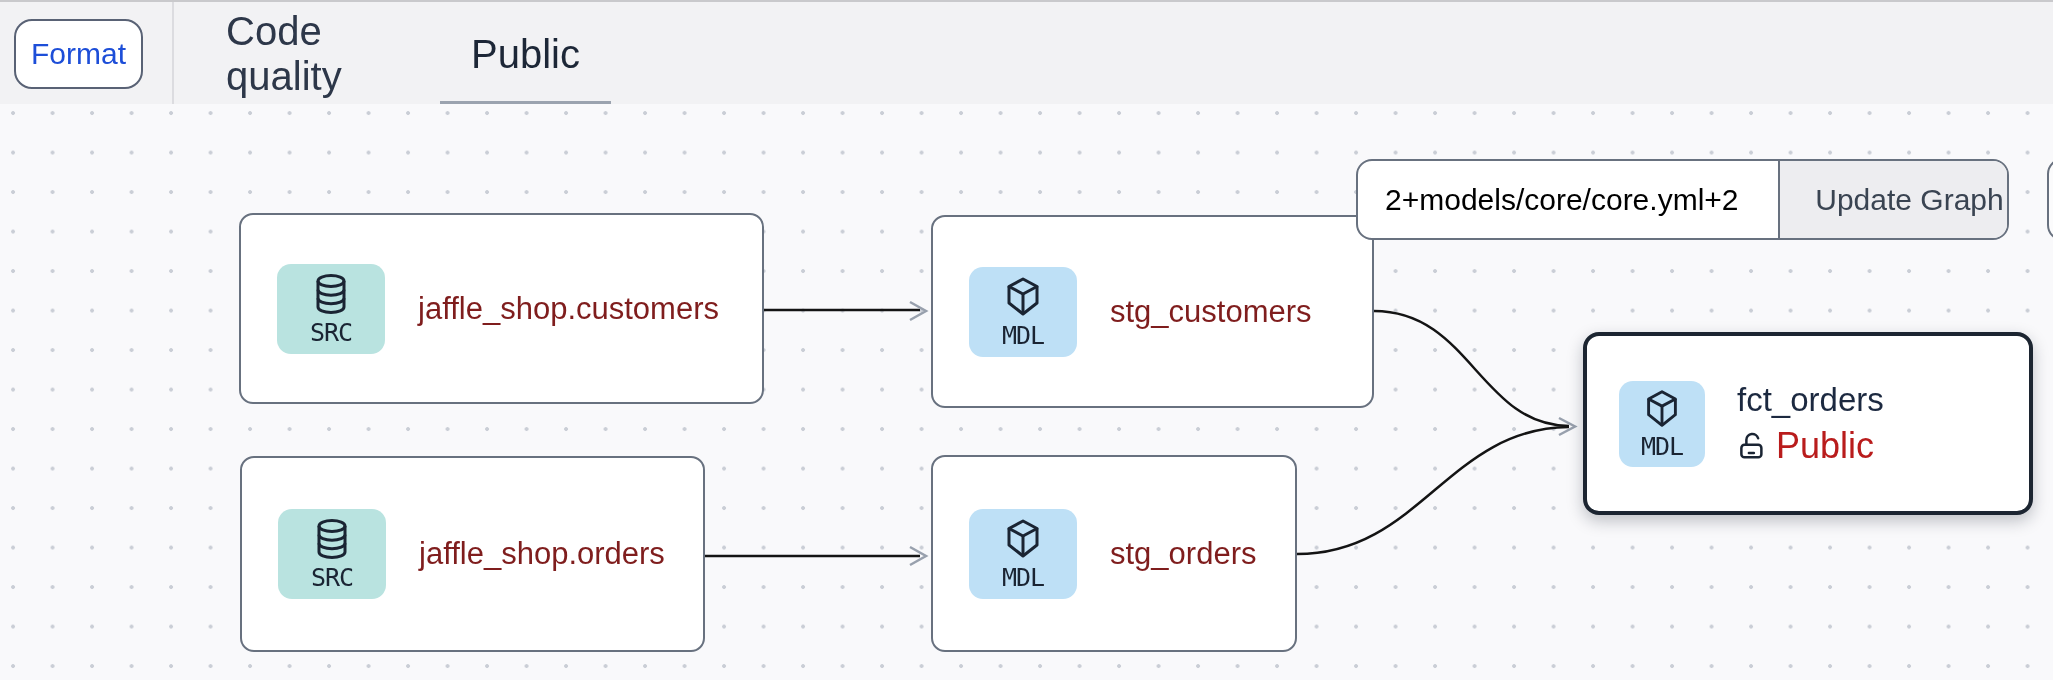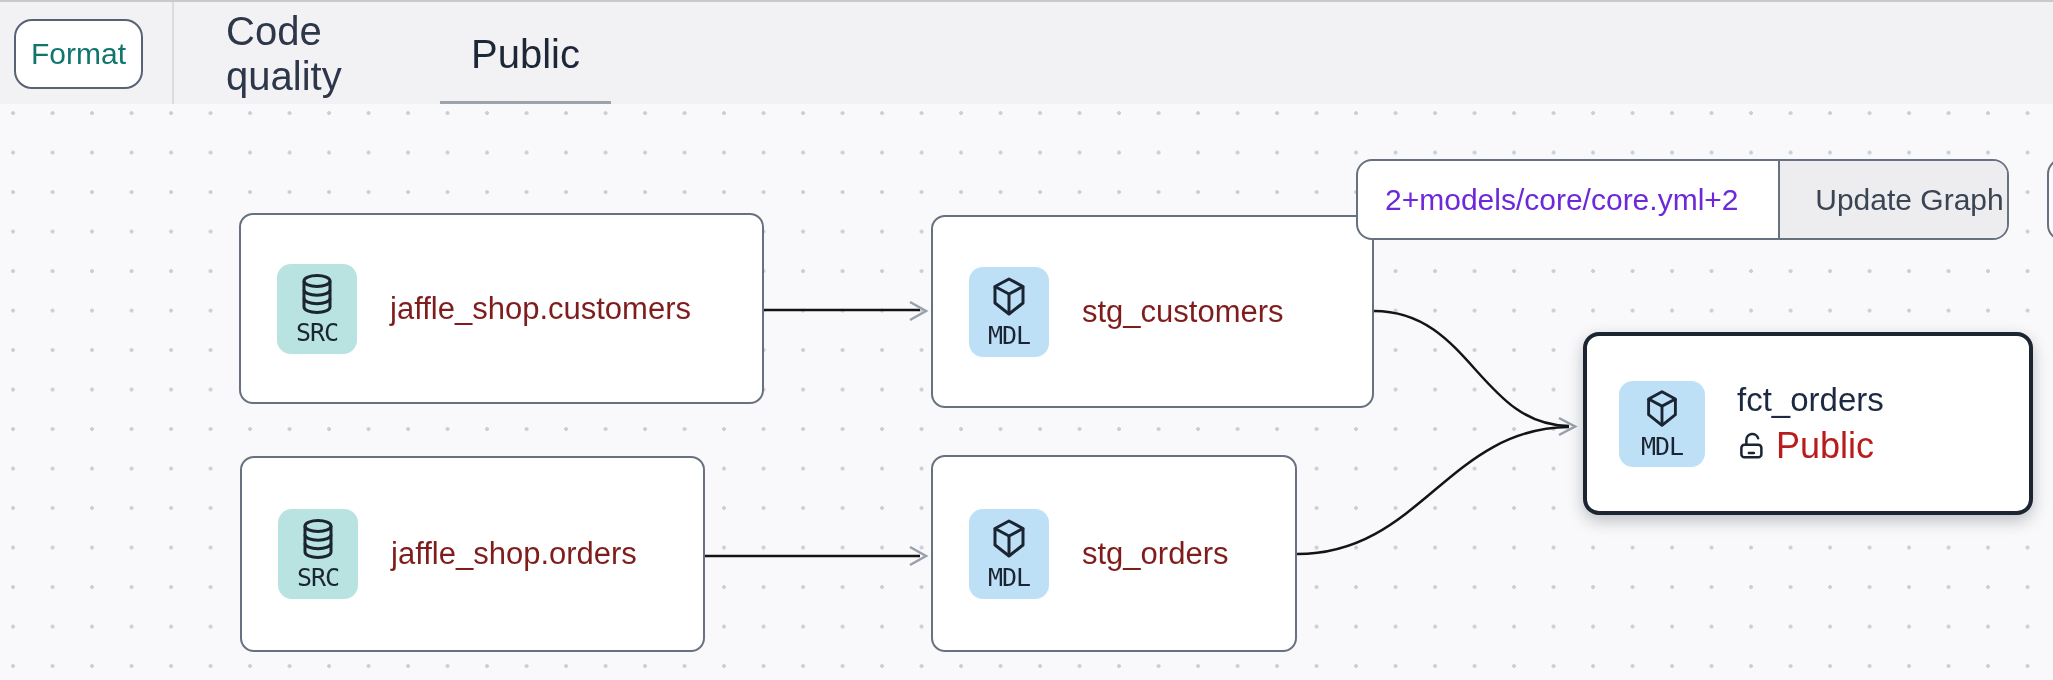--- a/index.html
+++ b/index.html
@@ -15,21 +15,21 @@
   .topbar {
     position: absolute; left: 0; top: 0; width: 2053px; height: 104px;
     background: #f2f2f4;
     border-top: 2px solid #c9c9cc;
   }
   .format-btn {
     position: absolute; left: 14px; top: 17px; width: 129px; height: 70px;
     background: #ffffff;
     border: 2px solid #596275;
     border-radius: 18px;
-    font-size: 30px; color: #0f766e;
+    font-size: 30px; color: #1d4ed8;
     display: flex; align-items: center; justify-content: center;
     cursor: pointer;
   }
   .topbar-divider {
     position: absolute; left: 172px; top: 0; width: 2px; height: 104px;
     background: #dcdce0;
   }
   .tab {
     position: absolute; top: 0; height: 104px;
     display: flex; align-items: center; justify-content: center;
@@ -69,21 +69,21 @@
   .node-stg-customers { left: 931px; top: 111px; width: 443px; height: 193px; }
   .node-stg-orders    { left: 931px; top: 351px; width: 366px; height: 197px; }
   .node-fct-orders {
     left: 1583px; top: 228px; width: 450px; height: 183px;
     border: 4px solid #1c2531; border-radius: 16px;
     box-shadow: 0 6px 16px rgba(16,24,40,0.25);
     padding-left: 32px;
   }
   .type-chip {
     flex: 0 0 auto;
-    width: 80px; height: 90px; border-radius: 14px;
+    width: 108px; height: 90px; border-radius: 14px;
     display: flex; flex-direction: column; align-items: center; justify-content: center;
   }
   .node-fct-orders .type-chip { width: 86px; height: 86px; }
   .chip-src { background: #b9e3e0; }
   .chip-mdl { background: #bee0f6; }
   .type-chip svg { display: block; }
   .chip-label {
     font-family: "DejaVu Sans Mono", monospace;
     font-size: 25px; color: #1a2433; margin-top: 1px; letter-spacing: -1px;
   }
@@ -97,21 +97,21 @@
   
   .selector {
     position: absolute; left: 1356px; top: 55px; width: 653px; height: 81px;
     background: #ffffff;
     border: 2px solid #68717f; border-radius: 16px;
     display: flex; overflow: hidden; z-index: 5;
   }
   .selector-input {
     flex: 1 1 auto; border: none; outline: none; background: transparent;
     padding: 0 15px 0 27px; font-family: "Liberation Sans", sans-serif;
-    font-size: 30px; color: #6d28d9; min-width: 0;
+    font-size: 30px; color: #000000; min-width: 0;
   }
   .update-btn {
     flex: 0 0 229px; border-left: 2px solid #68717f;
     background: #ededf0;
     display: flex; align-items: center; justify-content: center;
     font-size: 30px; color: #3a4452; cursor: pointer; padding-left: 32px;
   }
   .partial-btn {
     position: absolute; left: 2047px; top: 54px; width: 44px; height: 83px;
     background: #fbfbfc; border: 2px solid #68717f; border-radius: 16px; z-index: 5;

